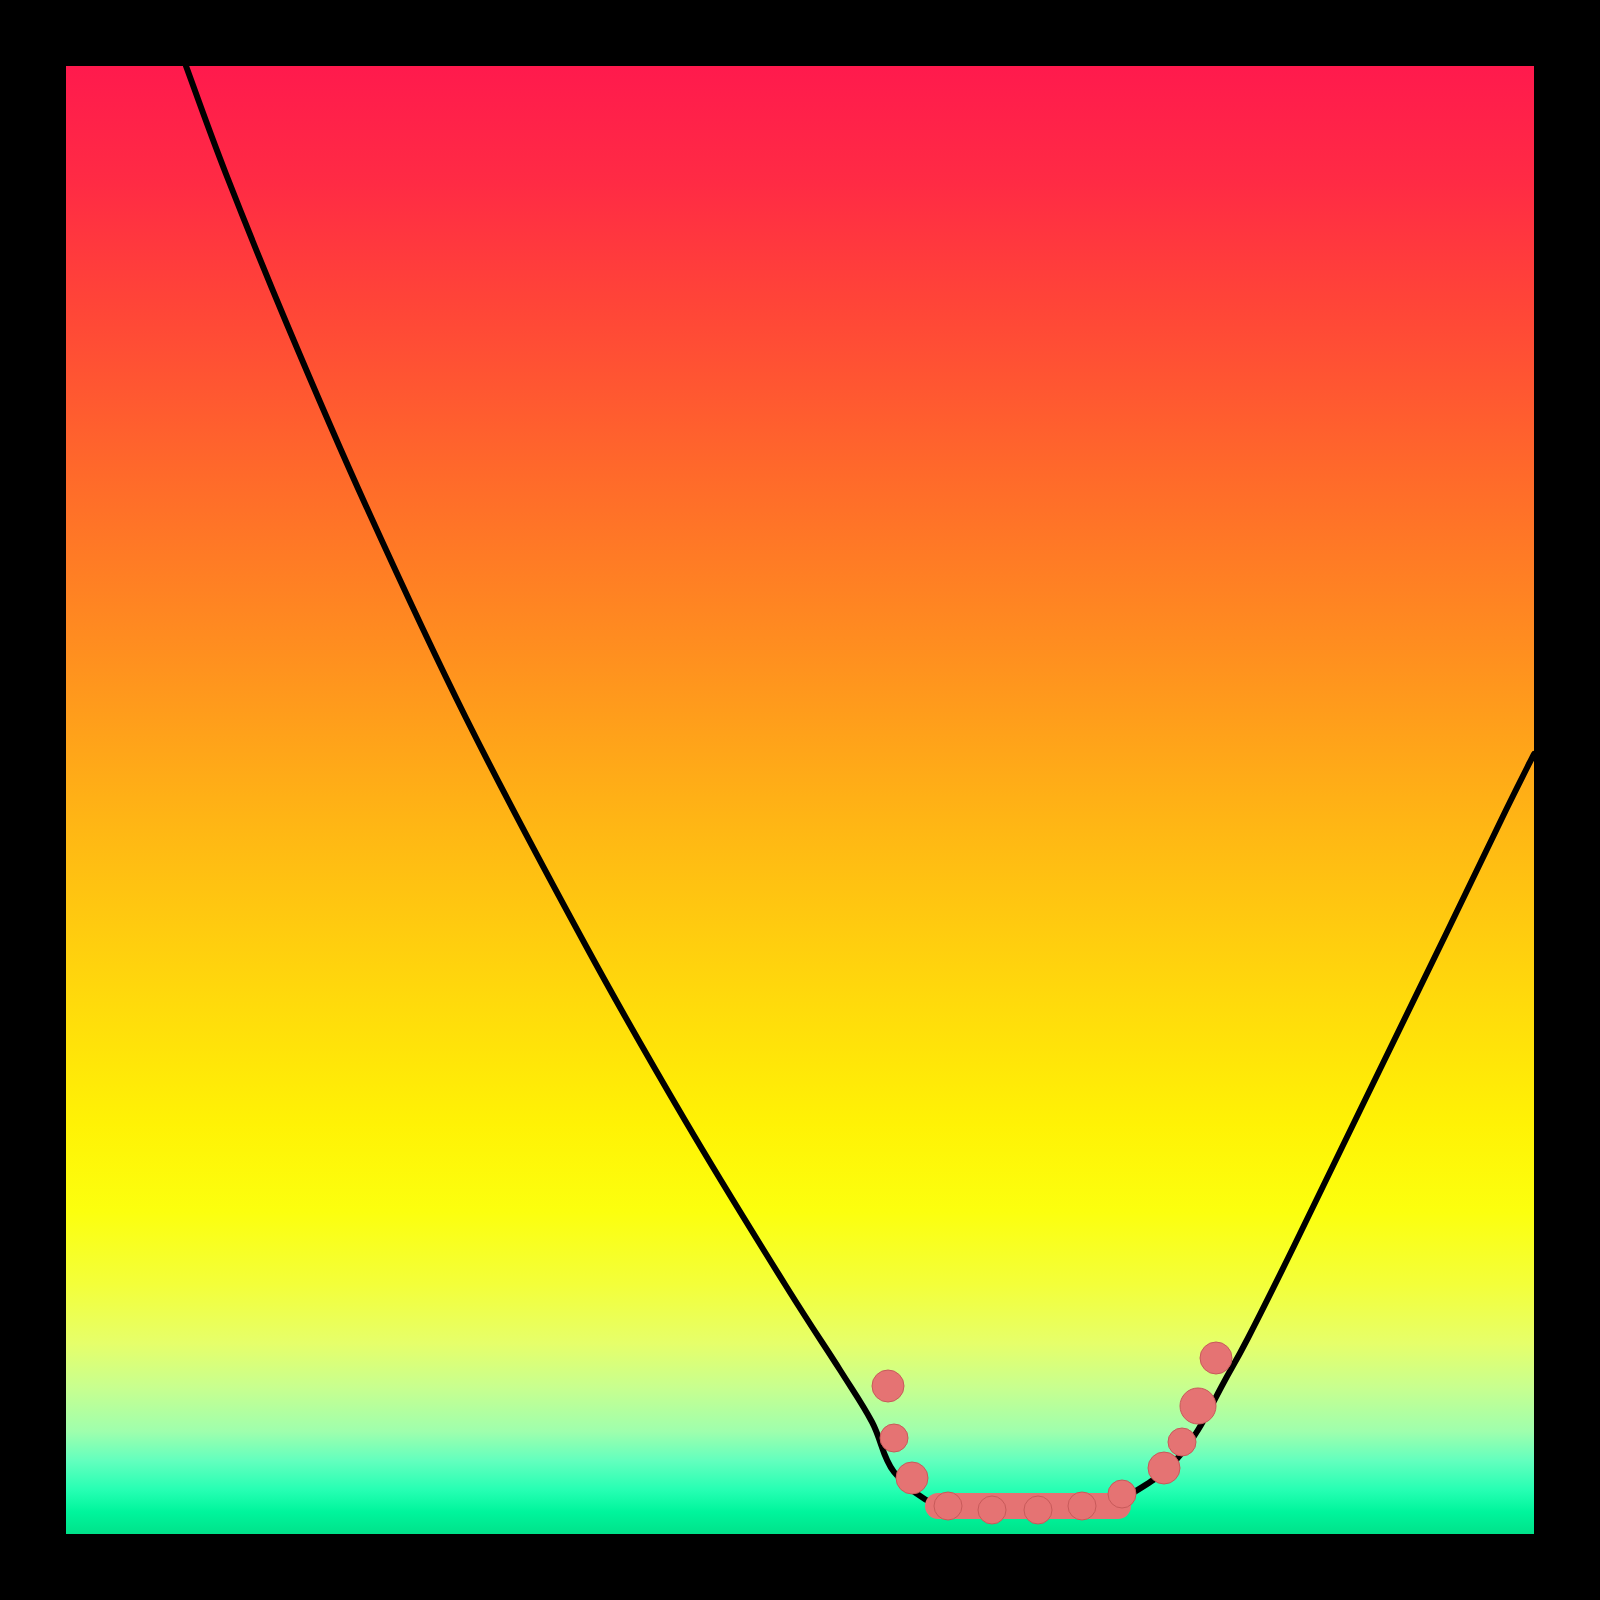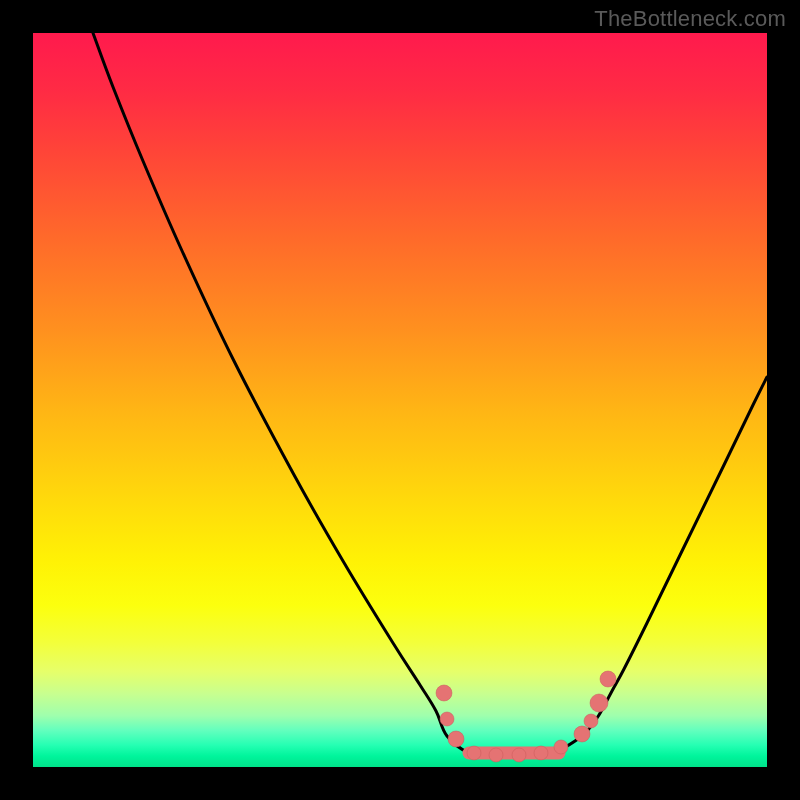--- a/index.html
+++ b/index.html
@@ -88,14 +88,13 @@
           <circle cx="486" cy="722" r="7" fill="#e57373" stroke="#c85a5a" stroke-width="0.5"></circle>
           <circle cx="508" cy="720" r="7" fill="#e57373" stroke="#c85a5a" stroke-width="0.5"></circle>
           <circle cx="528" cy="714" r="7" fill="#e57373" stroke="#c85a5a" stroke-width="0.5"></circle>
           <circle cx="549" cy="701" r="8" fill="#e57373" stroke="#c85a5a" stroke-width="0.5"></circle>
           <circle cx="558" cy="688" r="7" fill="#e57373" stroke="#c85a5a" stroke-width="0.5"></circle>
           <circle cx="566" cy="670" r="9" fill="#e57373" stroke="#c85a5a" stroke-width="0.5"></circle>
           <circle cx="575" cy="646" r="8" fill="#e57373" stroke="#c85a5a" stroke-width="0.5"></circle>
         </g>
     </svg>
   </div>
-  <div class="watermark">TheBottleneck.com</div>
 </div>
 
 </body></html>

